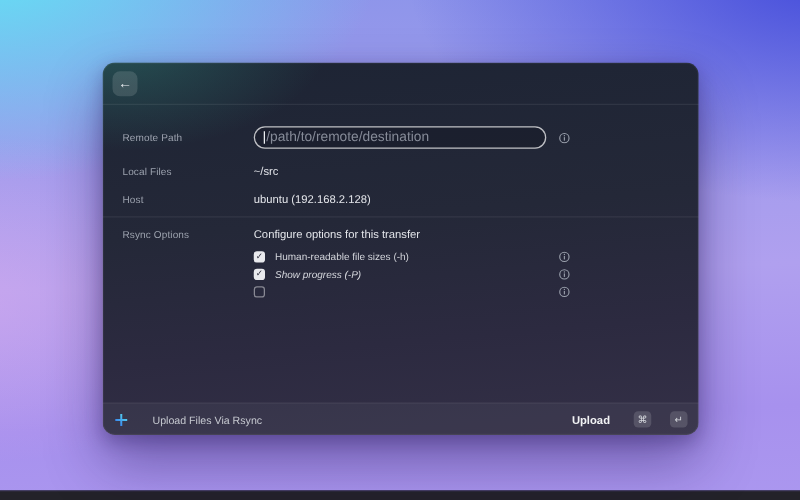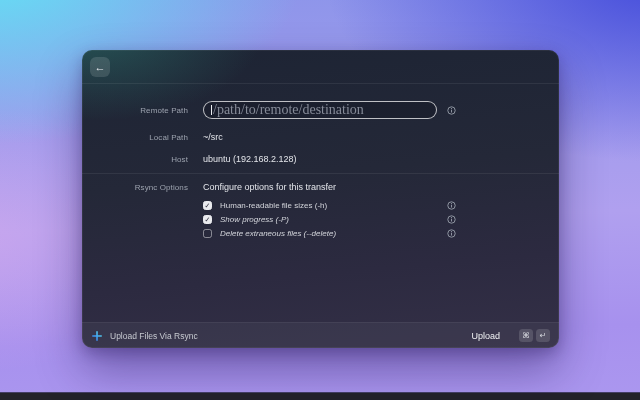--- a/index.html
+++ b/index.html
@@ -32,60 +32,60 @@
   }
   .win-header{height:33px;border-bottom:1px solid rgba(255,255,255,0.07);position:relative;}
   .back-btn{
     position:absolute;left:8px;top:7px;width:20px;height:20px;border-radius:6px;
     background:rgba(255,255,255,0.13);display:flex;align-items:center;justify-content:center;
     color:#eceef2;font-size:11px;line-height:1;cursor:default;
   }
   .form{padding:0 16px;}
   .row{display:flex;align-items:center;}
   .row-label{
-    width:90px;flex:none;text-align:right;font-size:8px;color:#9ca2ae;letter-spacing:0.1px;
+    width:90px;flex:none;text-align:left;font-size:8px;color:#9ca2ae;letter-spacing:0.1px;
   }
   .row-gap{width:15px;flex:none;}
   .frow-input{margin-top:17px;height:18px;}
   .frow-local{margin-top:12px;height:12px;}
   .frow-host{margin-top:10px;height:12px;}
   .form-divider{border-top:1px solid rgba(255,255,255,0.07);margin:8px -16px 0 -16px;}
   .frow-desc{margin-top:7px;height:12px;}
   .frow-check{height:11px;}
   .frow-check.first{margin-top:7px;}
   .frow-check.next{margin-top:3px;font-style:italic;}
   .text-input{
     width:234px;height:18px;box-sizing:border-box;flex:none;
     border:1px solid rgba(255,255,255,0.72);border-radius:9px;
     background:rgba(9,11,20,0.22);
     display:flex;align-items:center;padding:0 7px;
   }
   .caret{width:1px;height:10px;background:#eceef2;margin-right:1px;flex:none;}
-  .placeholder{font-size:14px;color:#868b98;white-space:nowrap;font-family:Liberation Serif, serif;}
+  .placeholder{font-size:11px;color:#868b98;white-space:nowrap;}
   .value-text{font-size:9px;color:#e3e5ea;text-align:center;}
   .desc-text{font-size:9px;color:#e3e5ea;}
   .info-icon{margin-left:10px;flex:none;display:flex;align-items:center;}
   .check-area{width:234px;flex:none;display:flex;align-items:center;}
   .checkbox{
     width:9px;height:9px;flex:none;border-radius:2.5px;box-sizing:border-box;
     border:1px solid rgba(255,255,255,0.45);
     display:flex;align-items:center;justify-content:center;
     font-size:7px;line-height:1;color:transparent;font-weight:700;
   }
   .checkbox.checked{background:#e9eaee;border-color:#e9eaee;color:#2b2b3a;}
   .check-label{margin-left:8px;font-size:8px;color:#d3d5db;white-space:nowrap;}
   .win-footer{
     position:absolute;left:0;right:0;bottom:0;height:25px;
     background:rgba(255,255,255,0.045);border-top:1px solid rgba(255,255,255,0.06);
-    display:flex;align-items:center;padding:0 9px;
+    display:flex;align-items:center;padding:0 9px;gap:12px;
   }
   .ext-icon{flex:none;margin-right:7px;display:flex;align-items:center;}
   .footer-title{font-size:8.5px;color:#c6c9d0;}
   .footer-spacer{flex:1;}
-  .action-label{font-size:9px;font-weight:400;color:#f2f3f5;margin-right:19px;}
+  .action-label{font-size:9px;font-weight:700;color:#f2f3f5;margin-right:7px;}
   .key-badge{
     width:14px;height:13px;flex:none;border-radius:3.5px;
     background:rgba(255,255,255,0.14);color:#d6d8de;
     display:flex;align-items:center;justify-content:center;
     font-size:8px;line-height:1;
   }
   .key-badge + .key-badge{margin-left:3px;}
 </style>
 </head>
 <body>
@@ -113,21 +113,21 @@
       <span class="info-icon">
         <svg width="9" height="9" viewBox="0 0 16 16">
             <circle cx="8" cy="8" r="6.6" stroke="#9aa0ac" fill="none" stroke-width="1.6"></circle>
             <rect x="7.2" y="6.6" width="1.6" height="5" fill="#9aa0ac"></rect>
             <rect x="7.2" y="3.7" width="1.6" height="1.7" fill="#9aa0ac"></rect>
           </svg>
       </span>
     </div>
 
     <div class="row frow-local">
-      <span class="row-label">Local Path</span>
+      <span class="row-label">Local Files</span>
       <span class="row-gap"></span>
       <span class="value-text">~/src</span>
     </div>
 
     <div class="row frow-host">
       <span class="row-label">Host</span>
       <span class="row-gap"></span>
       <span class="value-text">ubuntu (192.168.2.128)</span>
     </div>
 
@@ -169,21 +169,20 @@
             <rect x="7.2" y="3.7" width="1.6" height="1.7" fill="#9aa0ac"></rect>
           </svg>
       </span>
     </div>
 
     <div class="row frow-check next">
       <span class="row-label"></span>
       <span class="row-gap"></span>
       <div class="check-area">
         <span class="checkbox">✓</span>
-        <span class="check-label">Delete extraneous files (--delete)</span>
       </div>
       <span class="info-icon">
         <svg width="9" height="9" viewBox="0 0 16 16">
             <circle cx="8" cy="8" r="6.6" stroke="#9aa0ac" fill="none" stroke-width="1.6"></circle>
             <rect x="7.2" y="6.6" width="1.6" height="5" fill="#9aa0ac"></rect>
             <rect x="7.2" y="3.7" width="1.6" height="1.7" fill="#9aa0ac"></rect>
           </svg>
       </span>
     </div>
 

